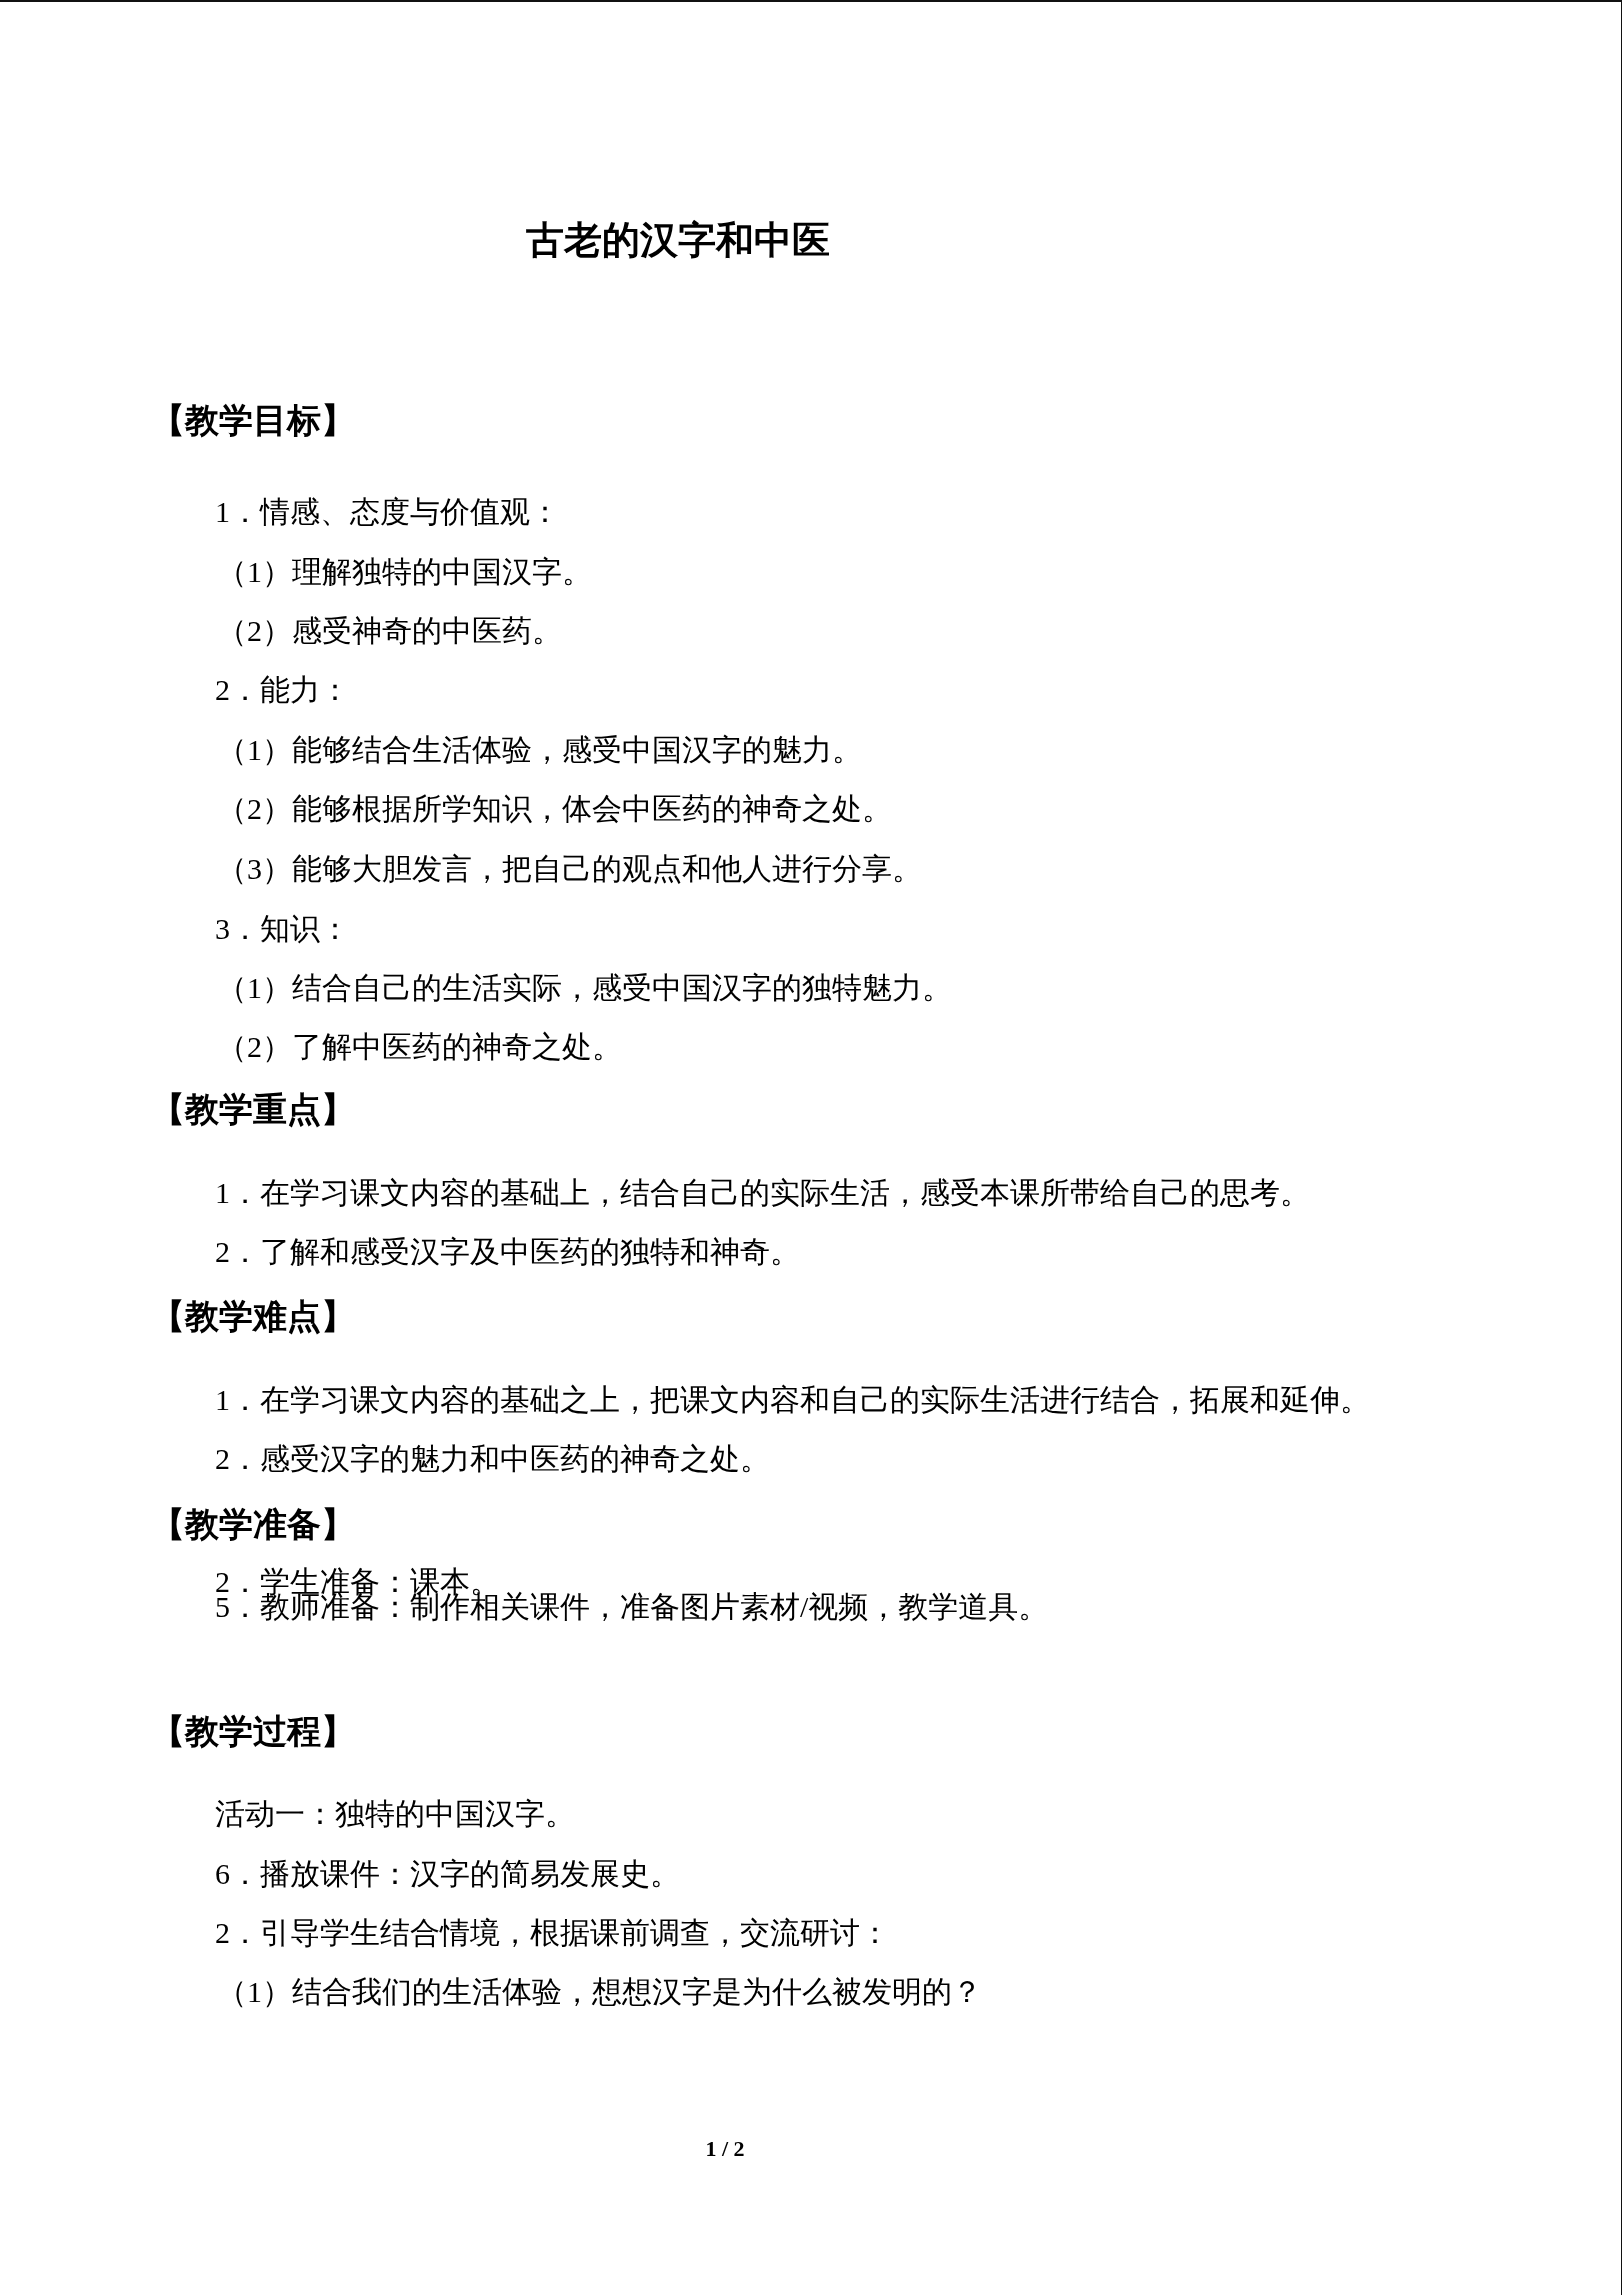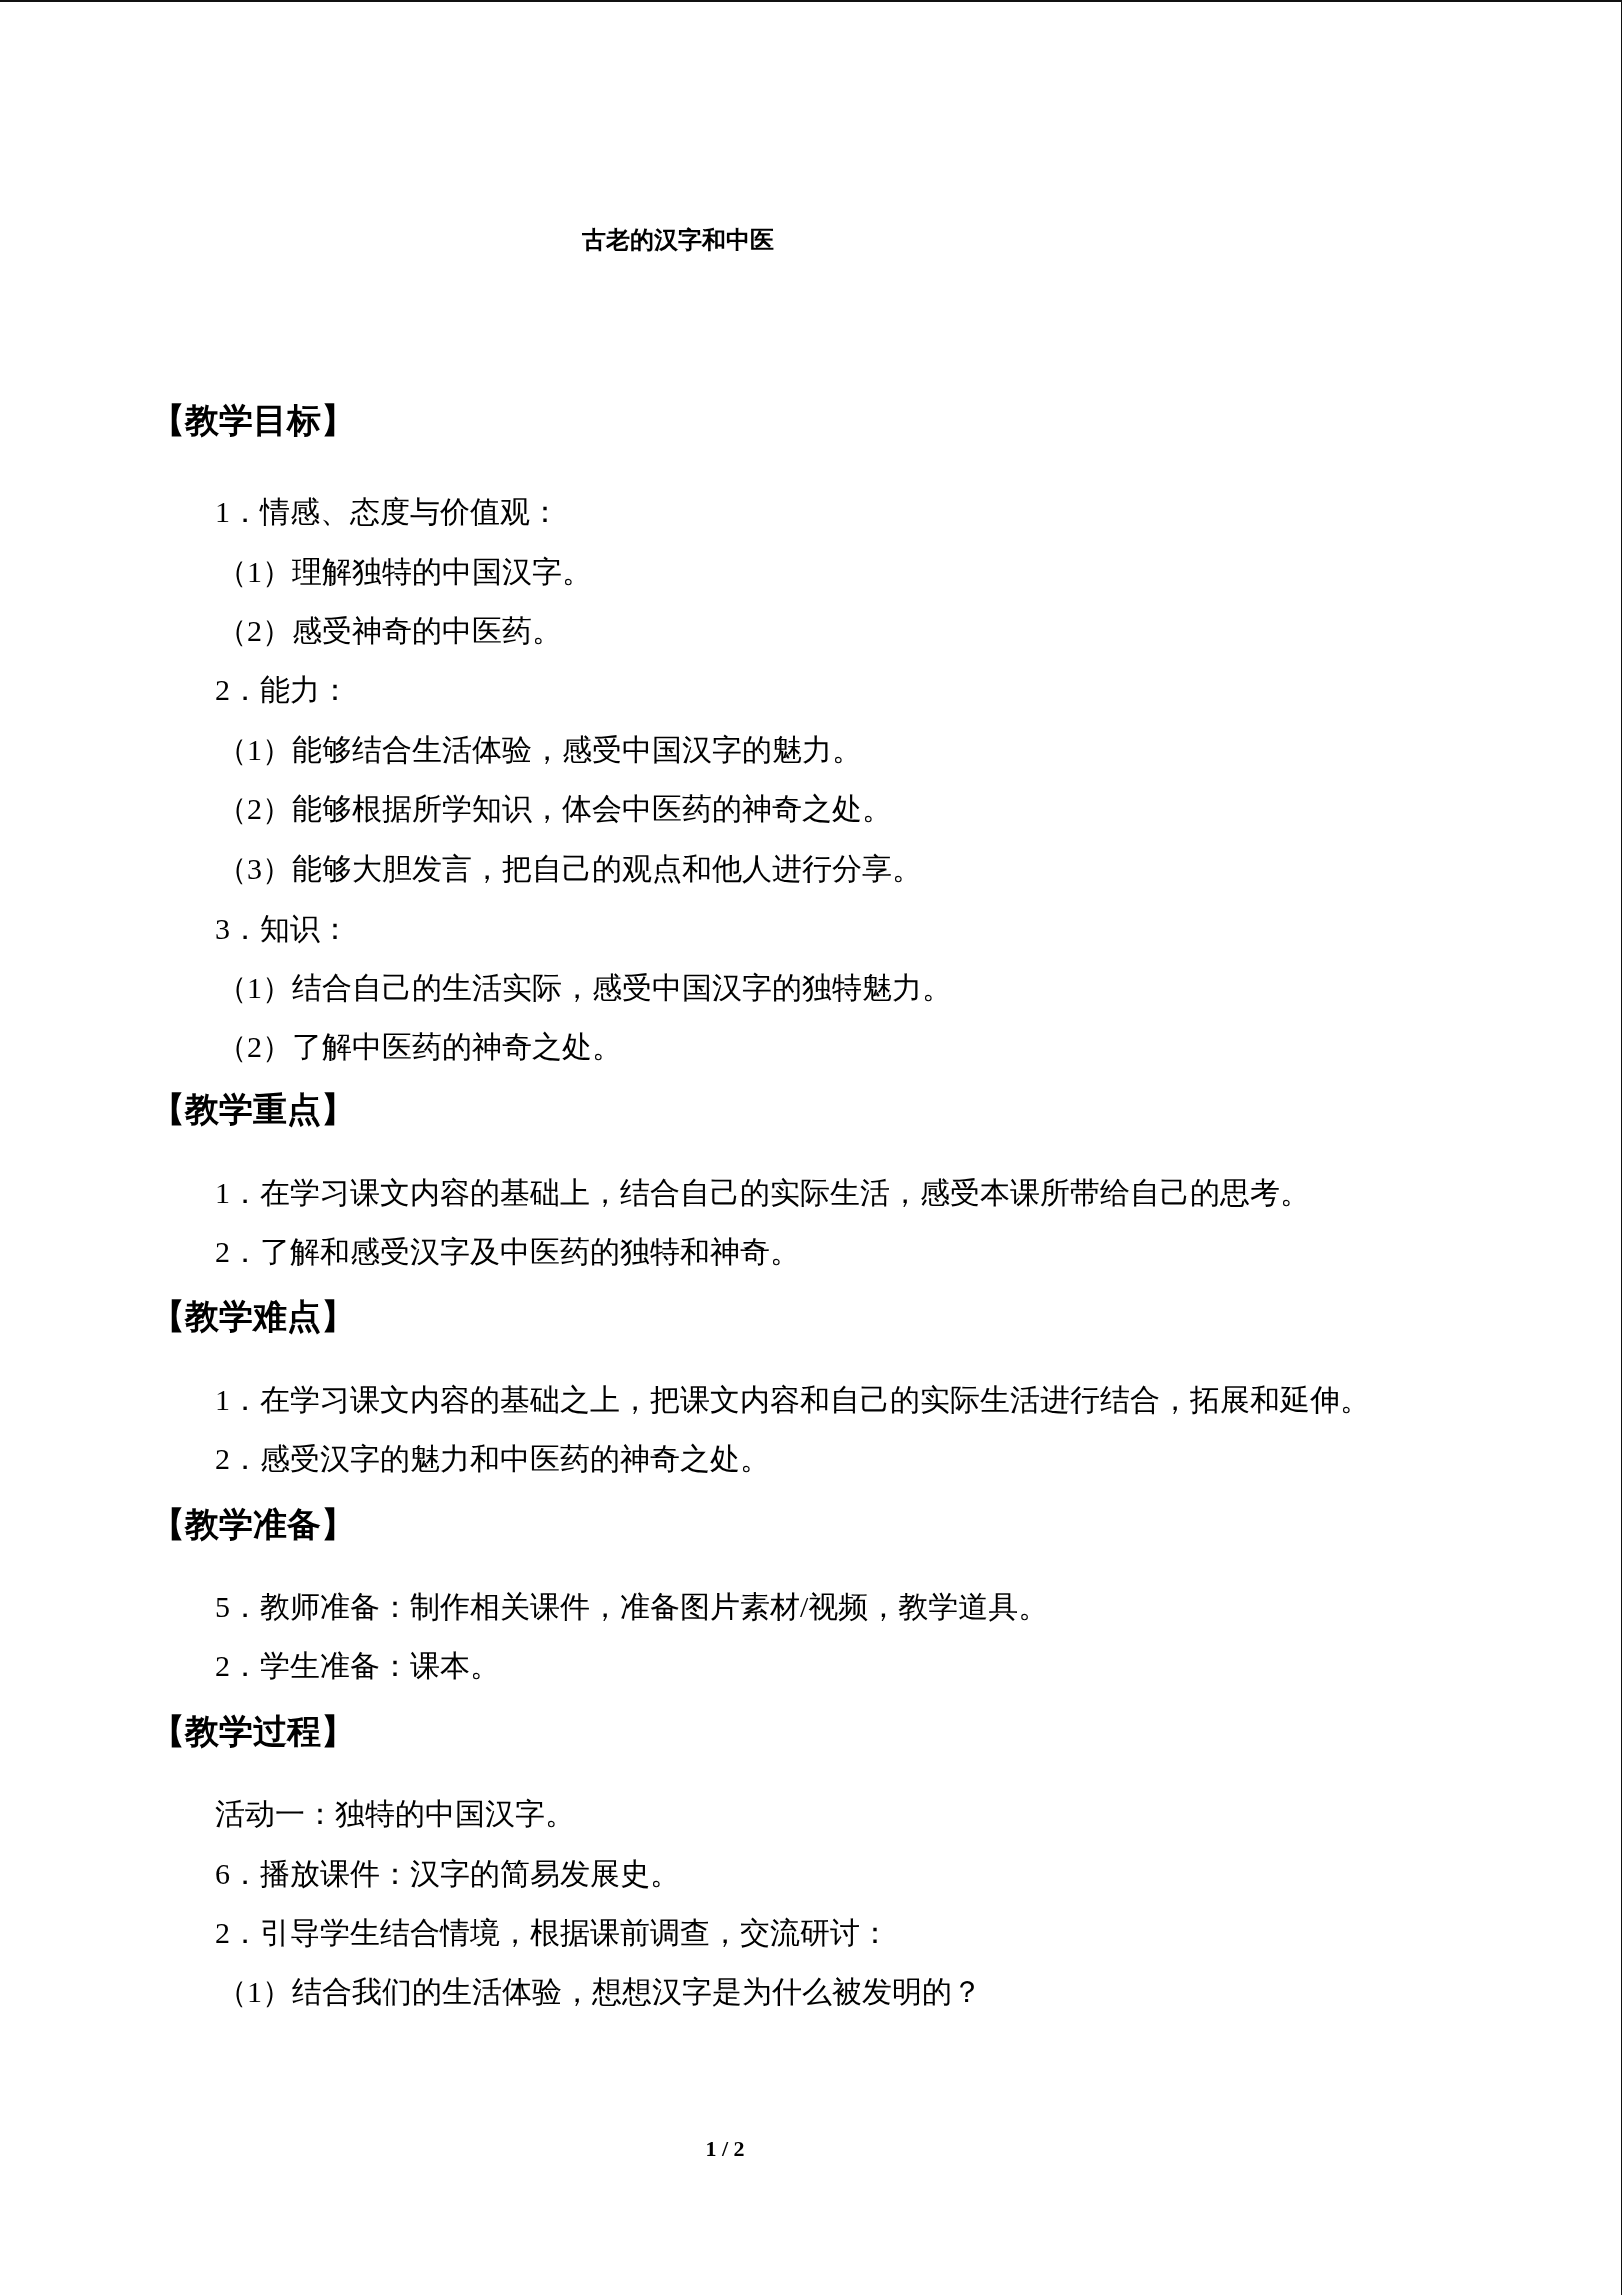--- a/index.html
+++ b/index.html
@@ -25,21 +25,21 @@
     border-right: 1.4px solid #111111;
     background: #ffffff;
     box-sizing: border-box;
   }
   .title {
     position: absolute;
     left: 0;
     width: 1356px;
     top: 214px;
     text-align: center;
-    font-size: 24px;
+    font-size: 38px;
     line-height: 49px;
     font-weight: bold;
     letter-spacing: 0px;
     margin: 0;
   }
   .heading {
     position: absolute;
     left: 151px;
     font-size: 34px;
     line-height: 44px;
@@ -95,21 +95,21 @@
   <h2 class="heading" style="top:1086px;">【教学重点】</h2>
   <p class="line" style="top:1171px;">1．在学习课文内容的基础上，结合自己的实际生活，感受本课所带给自己的思考。</p>
   <p class="line" style="top:1230px;">2．了解和感受汉字及中医药的独特和神奇。</p>
 
   <h2 class="heading" style="top:1293px;">【教学难点】</h2>
   <p class="line" style="top:1378px;">1．在学习课文内容的基础之上，把课文内容和自己的实际生活进行结合，拓展和延伸。</p>
   <p class="line" style="top:1437px;">2．感受汉字的魅力和中医药的神奇之处。</p>
 
   <h2 class="heading" style="top:1501px;">【教学准备】</h2>
   <p class="line" style="top:1585px;">5．教师准备：制作相关课件，准备图片素材/视频，教学道具。</p>
-  <p class="line" style="top:1644px;text-align:center;">2．学生准备：课本。</p>
+  <p class="line" style="top:1560px;text-align:center;">2．学生准备：课本。</p>
 
   <h2 class="heading" style="top:1708px;">【教学过程】</h2>
   <p class="line act" style="top:1792px;">活动一：独特的中国汉字。</p>
   <p class="line" style="top:1852px;">6．播放课件：汉字的简易发展史。</p>
   <p class="line" style="top:1911px;">2．引导学生结合情境，根据课前调查，交流研讨：</p>
   <p class="line sub" style="top:1970px;">（1）结合我们的生活体验，想想汉字是为什么被发明的？</p>
 
   <p class="page-number">1 / 2</p>
 </div>
 

